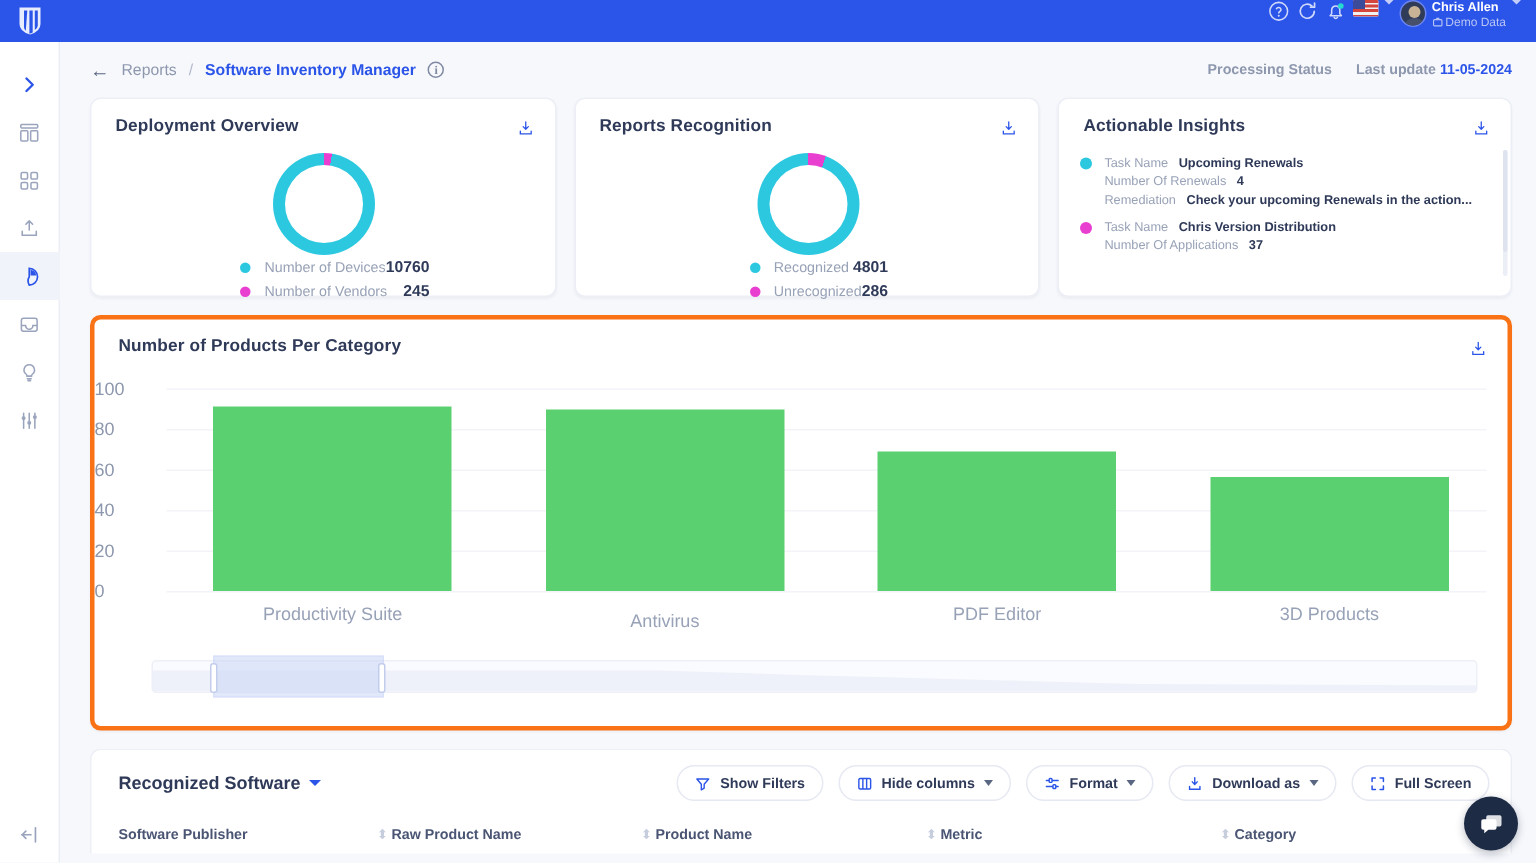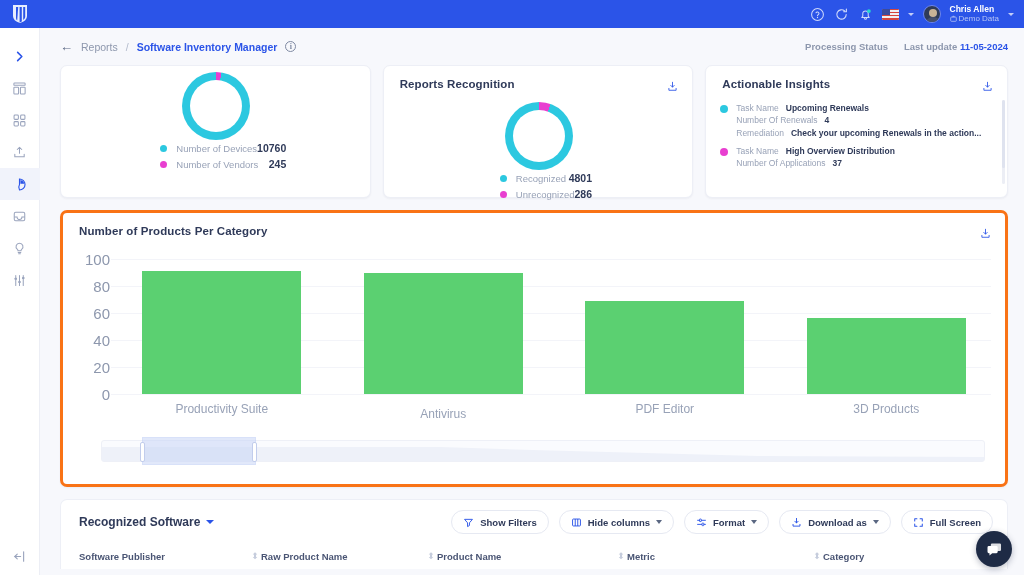--- a/index.html
+++ b/index.html
@@ -15,21 +15,21 @@
   .topbar {
     position: absolute; top: 0; left: 0; width: 1024px; height: 28px;
     background: #2b54e8;
     display: flex; align-items: center; justify-content: space-between;
   }
   .logo-box {
     width: 40px; height: 28px;
     display: flex; align-items: center; justify-content: center;
   }
   .topbar-right {
-    display: flex; align-items: center; gap: 9px;
+    display: flex; align-items: flex-start; gap: 4px;
     padding-right: 10px; height: 28px;
   }
   .tb-icon { width: 15px; height: 15px; position: relative; cursor: pointer; }
   .flag {
     width: 17px; height: 11px; border-radius: 1px; overflow: hidden;
     position: relative; background: #f0f0f0; cursor: pointer;
   }
   .flag .stripe { position:absolute; left:0; width:100%; height:1.6px; background:#d6453c; }
   .flag .canton { position:absolute; left:0; top:0; width:8px; height:6px; background:#3c4b9a;}
   .chev-wt {
@@ -136,22 +136,22 @@
 
   
   .chart-panel {
     margin: 12px 16px 0 20px; background: #fff; border-radius: 7px;
     border: 3px solid #f97316; box-shadow: 0 1px 2px rgba(30,40,80,.05);
     height: 277px; position: relative;
   }
   .chart-area { position: absolute; left: 0; top: 34px; width: 100%; height: 180px; }
   .gridline { position: absolute; left: 48px; right: 14px; height: 1px; background: #f3f4f9; }
   .ytick {
-    position: absolute; left: 7px; width: 40px; text-align: right;
-    font-size: 15px; color: #8d97ad; transform: translateY(-50%);
+    position: absolute; left: 0; width: 40px; 
+    font-size: 12px; color: #8d97ad; transform: translateY(-50%);
   }
   .bar {
     position: absolute; background: #5bd071; bottom: 0;
   }
   .barlabel {
     position: absolute; font-size: 12px; color: #98a2b7; text-align: left;
     transform: translateX(-50%);
   }
   .brush {
     position: absolute; left: 38px; right: 20px; bottom: 22px; height: 22px;
@@ -336,20 +336,29 @@
       <span class="last-update">
         <span>Last update</span>
         <b>11-05-2024</b>
       </span>
     </div>
   </div>
 
   <div class="cards-row">
 
     <div class="card card-a">
+      <div class="card-head">
+        <span class="card-title">Deployment Overview</span>
+        <span class="dl-icon">
+          <svg width="11" height="11" viewBox="0 0 14 14">
+              <path d="M7 1.6v6M4.8 5.6L7 7.8l2.2-2.2" fill="none" stroke="#2b54e8" stroke-width="1.1" stroke-linecap="round" stroke-linejoin="round"></path>
+              <path d="M2.4 9.4v2.4h9.2V9.4" fill="none" stroke="#2b54e8" stroke-width="1.1" stroke-linecap="round"></path>
+            </svg>
+        </span>
+      </div>
       <div class="donut-wrap">
         <div class="donut" style="background: conic-gradient(#e83fd0 0deg 9deg, #2cc8e0 9deg 360deg);"></div>
         <div class="legend">
           <div class="legend-row">
             <span class="legend-dot" style="background:#2cc8e0"></span>
             <span class="legend-label">Number of Devices</span>
             <span class="legend-val">10760</span>
           </div>
           <div class="legend-row">
             <span class="legend-dot" style="background:#e83fd0"></span>
@@ -415,21 +424,21 @@
               <span class="ins-val">Check your upcoming Renewals in the action...</span>
             </div>
           </div>
         </div>
 
         <div class="insight">
           <span class="insight-dot" style="background:#e83fd0"></span>
           <div class="insight-lines">
             <div class="ins-row">
               <span class="ins-key">Task Name</span>
-              <span class="ins-val">High Overview Distribution</span>
+              <span class="ins-val">Chris Version Distribution</span>
             </div>
             <div class="ins-row">
               <span class="ins-key">Number Of Applications</span>
               <span class="ins-val">37</span>
             </div>
           </div>
         </div>
 
         <div class="ins-scroll"></div>
       </div>

